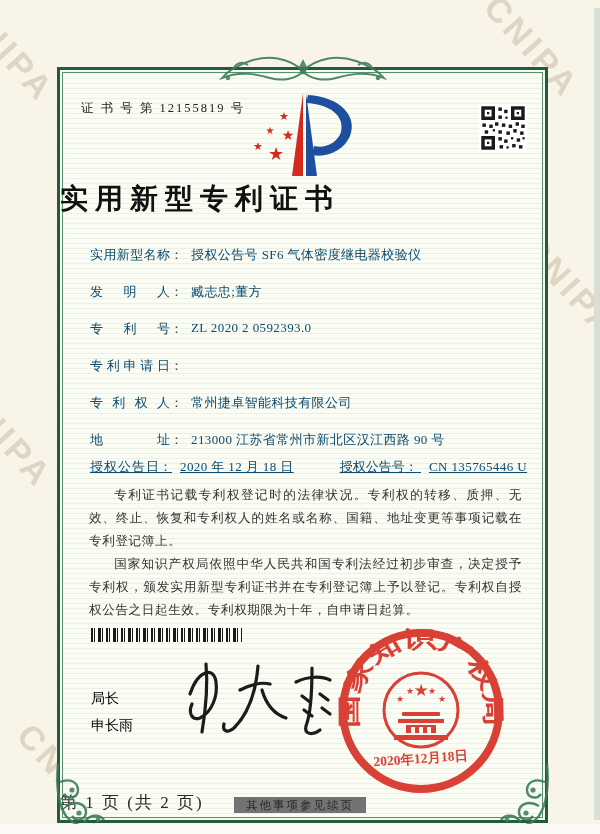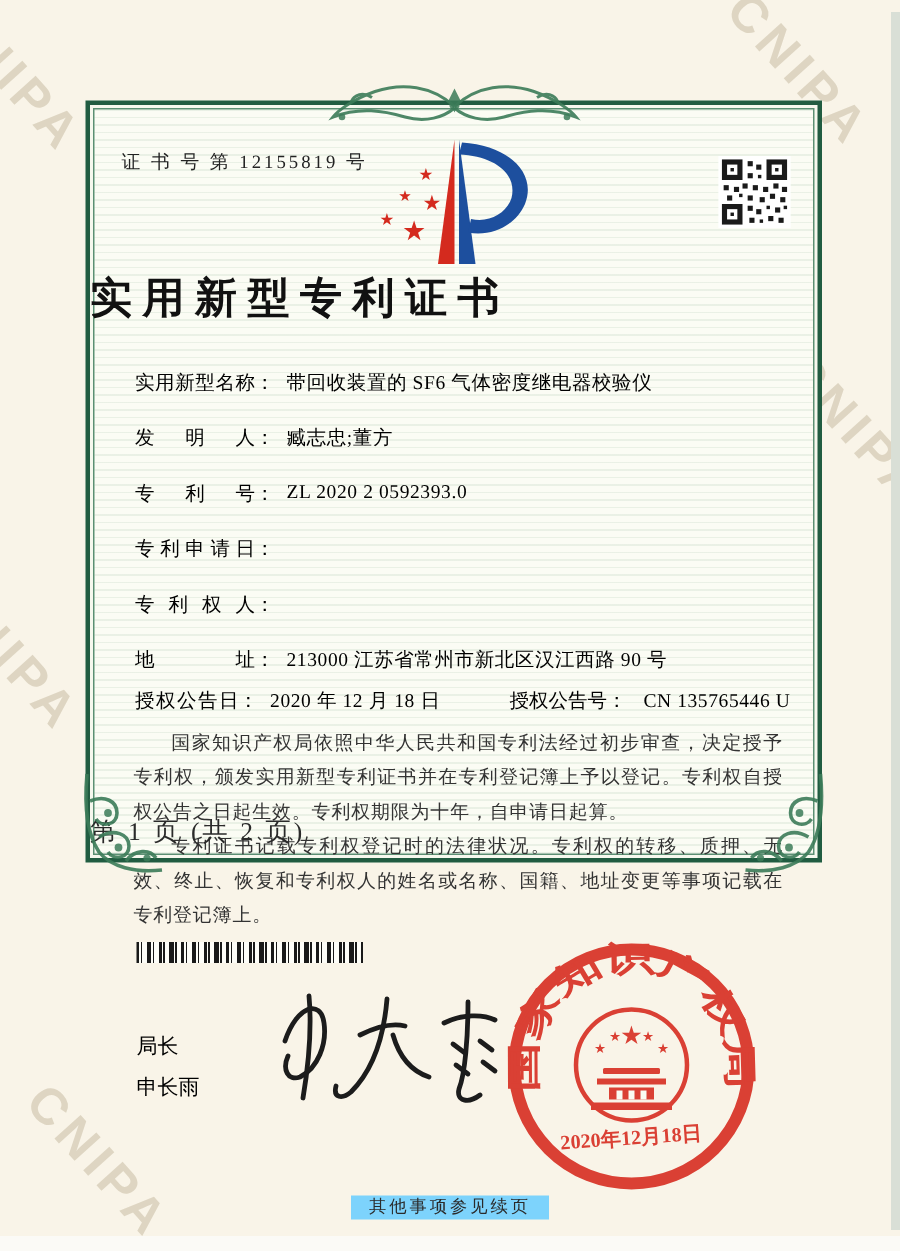--- a/index.html
+++ b/index.html
@@ -17,21 +17,21 @@
     color:rgba(193,179,153,0.48);
     transform:rotate(48deg);transform-origin:left top;
     white-space:nowrap;z-index:0;
   }
   
   .scan-edge-right{position:absolute;right:0;top:8px;bottom:14px;width:6px;background:#d9dfd6;z-index:3;}
   .scan-bottom{position:absolute;left:0;right:0;bottom:0;height:10px;background:#fbfaf6;z-index:3;}
 
   
   .frame{
-    position:absolute;left:57px;top:67px;width:491px;height:508px;
+    position:absolute;left:57px;top:67px;width:491px;height:756px;
     border:3px solid #215c41;background:#f6f8ee;z-index:1;
     box-sizing:border-box;
   }
   .frame-inner{
     position:absolute;inset:2px;border:1px solid #5b8f73;
     background:
       repeating-linear-gradient(180deg, rgba(120,165,130,0.13) 0 1px, rgba(0,0,0,0) 1px 5px),
       #fbfcf4;
   }
   .content{position:absolute;inset:0;}
@@ -44,23 +44,23 @@
   
   .cert-no{position:absolute;left:21px;top:30px;font-size:12.5px;letter-spacing:2px;color:#222;}
   .qr{position:absolute;left:419px;top:34px;width:48px;height:48px;background:#fff;}
   .logo{position:absolute;left:186px;top:18px;}
   .title{
     position:absolute;left:0;right:0;top:110px;text-align:left;
     font-size:28px;font-weight:bold;letter-spacing:7px;color:#111;
   }
 
   
-  .fields{position:absolute;left:30px;right:18px;top:176px;font-size:13px;color:#000000;}
+  .fields{position:absolute;left:30px;right:18px;top:176px;font-size:13px;color:#0c4a6e;}
   .frow{height:37px;display:flex;align-items:flex-start;white-space:nowrap;}
-  .frow-last{margin-top:-10px;}
+  .frow-last{margin-top:-10px;text-decoration:underline;}
   .flabel{display:inline-block;width:80px;text-align:justify;text-align-last:justify;}
   .fcolon{display:inline-block;}
   .fvalue{margin-left:8px;letter-spacing:0.4px;}
   .grant-group{margin-left:46px;}
 
   
   .paras{position:absolute;left:29px;right:23px;top:414px;}
   .paras p{
     margin:0;text-indent:2em;text-align:justify;
     font-size:12.6px;line-height:23px;color:#333;letter-spacing:0.6px;
@@ -81,21 +81,21 @@
   .signature{position:absolute;left:100px;top:588px;}
 
   
   .seal{position:absolute;left:276px;top:556px;opacity:0.88;}
 
   
   .page-num{position:absolute;left:0;right:0;bottom:6px;font-size:17px;letter-spacing:2px;color:#2a2a2a;}
 
   
   .cont-note{position:absolute;left:0;right:0;top:795px;text-align:center;z-index:2;}
-  .cont-note span{background:#7dd3fc;padding:2px 12px;font-size:11.5px;letter-spacing:2px;color:#2a2a2a;}
+  .cont-note span{background:#737373;padding:2px 12px;font-size:11.5px;letter-spacing:2px;color:#2a2a2a;}
 </style>
 </head>
 <body>
 
 <div class="wm" style="left:-20px;top:-8px;">CNIPA</div>
 <div class="wm" style="left:505px;top:-12px;">CNIPA</div>
 <div class="wm" style="left:543px;top:228px;">CNIPA</div>
 <div class="wm" style="left:-22px;top:378px;">CNIPA</div>
 <div class="wm" style="left:38px;top:716px;">CNIPA</div>
 
@@ -204,59 +204,60 @@
         <text x="30" y="72" font-size="18">★</text>
       </g>
     </svg>
 
     <div class="title">实用新型专利证书</div>
 
     <div class="fields">
       <div class="frow">
         <span class="flabel">实用新型名称</span>
           <span class="fcolon">：</span>
-        <span class="fvalue">带回收装置的 SF6 气体密度继电器校验仪</span>
+        <span class="fvalue">授权公告号 SF6 气体密度继电器校验仪</span>
       </div>
       <div class="frow">
         <span class="flabel">发明人</span>
           <span class="fcolon">：</span>
         <span class="fvalue">臧志忠;董方</span>
       </div>
       <div class="frow">
         <span class="flabel">专利号</span>
           <span class="fcolon">：</span>
         <span class="fvalue">ZL 2020 2 0592393.0</span>
       </div>
       <div class="frow">
         <span class="flabel">专利申请日</span>
           <span class="fcolon">：</span>
       </div>
       <div class="frow">
         <span class="flabel">专利权人</span>
           <span class="fcolon">：</span>
+        <span class="fvalue">常州捷卓智能科技有限公司</span>
       </div>
       <div class="frow">
         <span class="flabel">地址</span>
           <span class="fcolon">：</span>
         <span class="fvalue">213000 江苏省常州市新北区汉江西路 90 号</span>
       </div>
       <div class="frow frow-last">
         <span class="flabel">授权公告日</span>
           <span class="fcolon">：</span>
         <span class="fvalue">2020 年 12 月 18 日</span>
         <span class="grant-group">
           <span>授权公告号</span><span>：</span>
           <span class="fvalue">CN 135765446 U</span>
         </span>
       </div>
     </div>
 
     <div class="paras">
+      <p>专利证书记载专利权登记时的法律状况。专利权的转移、质押、无效、终止、恢复和专利权人的姓名或名称、国籍、地址变更等事项记载在专利登记簿上。</p>
       <p>国家知识产权局依照中华人民共和国专利法经过初步审查，决定授予专利权，颁发实用新型专利证书并在专利登记簿上予以登记。专利权自授权公告之日起生效。专利权期限为十年，自申请日起算。</p>
-      <p>专利证书记载专利权登记时的法律状况。专利权的转移、质押、无效、终止、恢复和专利权人的姓名或名称、国籍、地址变更等事项记载在专利登记簿上。</p>
     </div>
 
     <div class="barcode"></div>
 
     <div class="signer">
       <div>局长</div>
       <div>申长雨</div>
     </div>
 
     <svg class="signature" width="185" height="92" viewBox="0 0 185 92">

